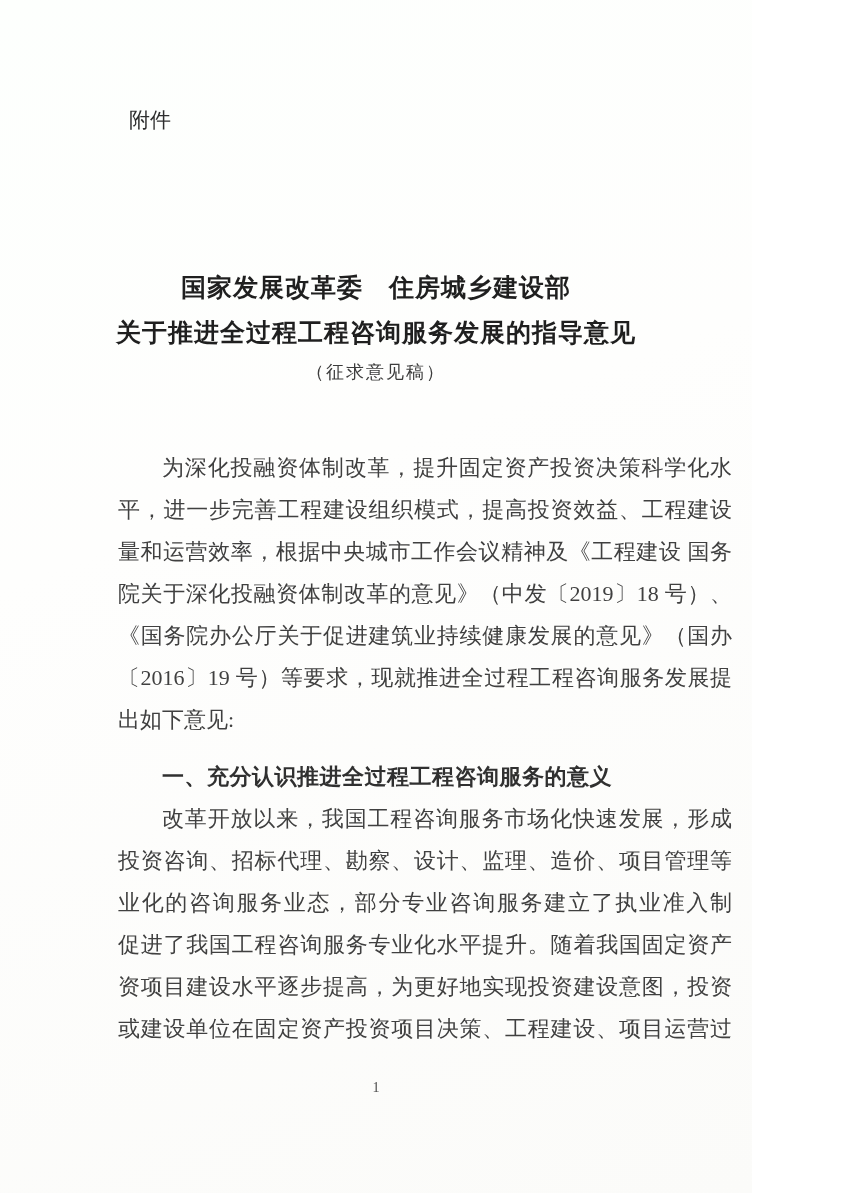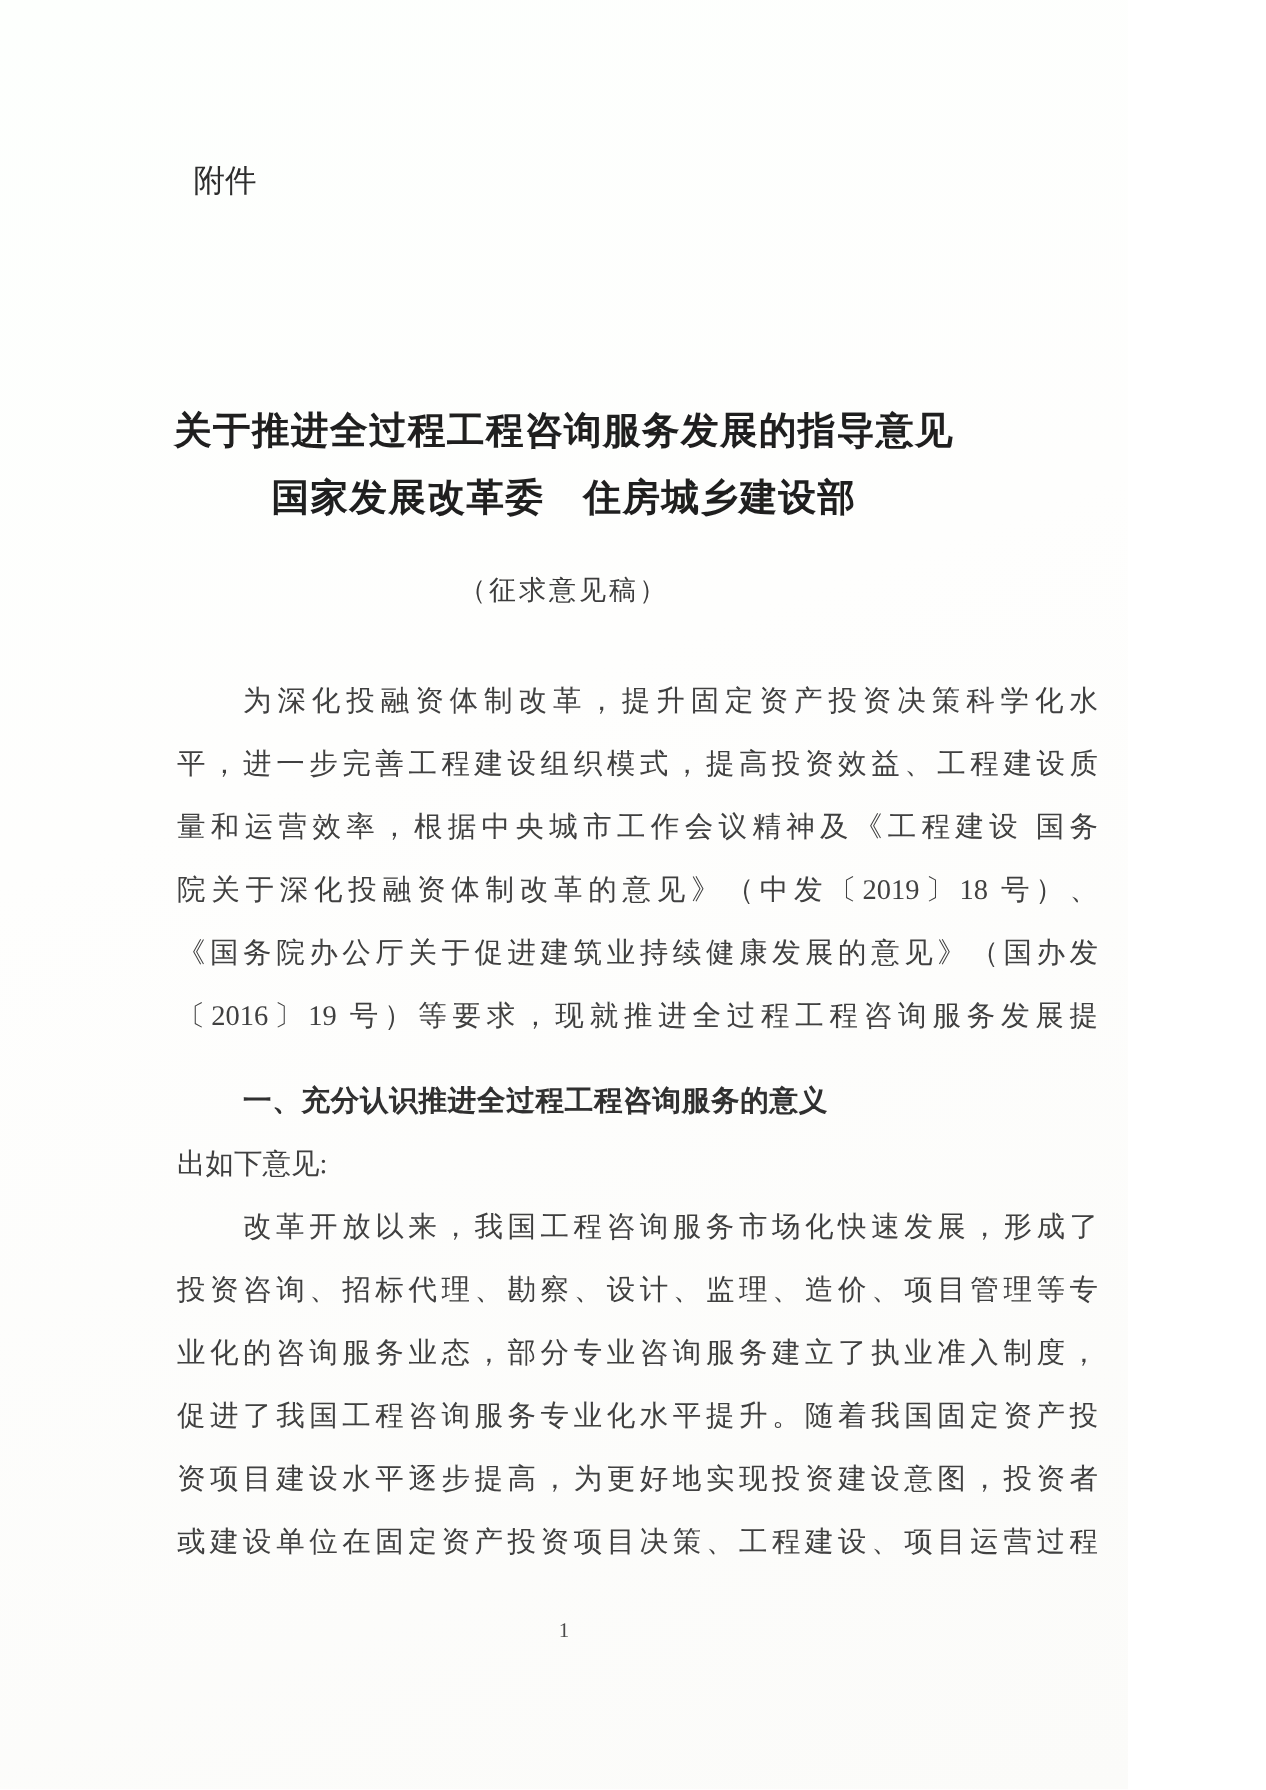--- a/index.html
+++ b/index.html
@@ -32,33 +32,33 @@
     text-align: center;
   }
   .title-line {
     font-size: 25px;
     line-height: 45px;
     font-weight: bold;
     color: #1f1f1f;
     letter-spacing: 1px;
   }
   .subtitle {
-    margin-top: 21px;
+    margin-top: 0;
     font-size: 18px;
     line-height: 34px;
     letter-spacing: 2px;
     color: #3c3c3c;
     font-weight: normal;
   }
   .body-block {
     position: absolute;
     left: 118px;
     top: 447px;
     width: 614px;
-    font-size: 19px;
+    font-size: 22px;
     color: #404040;
   }
   .line {
     height: 42px;
     line-height: 42px;
     white-space: nowrap;
     overflow: hidden;
   }
   .line.justify {
     white-space: normal;
@@ -86,34 +86,34 @@
   }
 </style>
 </head>
 <body>
 
 <div class="page">
 
   <div class="attachment">附件</div>
 
   <div class="title-block">
+    <div class="title-line">国家发展改革委　住房城乡建设部</div>
     <div class="title-line">关于推进全过程工程咨询服务发展的指导意见</div>
-    <div class="title-line">国家发展改革委　住房城乡建设部</div>
     <div class="subtitle">（征求意见稿）</div>
   </div>
 
   <div class="body-block">
     <div class="line justify indent">为深化投融资体制改革，提升固定资产投资决策科学化水</div>
     <div class="line justify">平，进一步完善工程建设组织模式，提高投资效益、工程建设质</div>
     <div class="line justify">量和运营效率，根据中央城市工作会议精神及《工程建设 国务</div>
     <div class="line justify">院关于深化投融资体制改革的意见》（中发〔2019〕18 号）、</div>
     <div class="line justify">《国务院办公厅关于促进建筑业持续健康发展的意见》（国办发</div>
     <div class="line justify">〔2016〕19 号）等要求，现就推进全过程工程咨询服务发展提</div>
+    <div class="line">出如下意见:</div>
     <div class="line heading indent">一、充分认识推进全过程工程咨询服务的意义</div>
-    <div class="line">出如下意见:</div>
     <div class="line justify indent">改革开放以来，我国工程咨询服务市场化快速发展，形成了</div>
     <div class="line justify">投资咨询、招标代理、勘察、设计、监理、造价、项目管理等专</div>
     <div class="line justify">业化的咨询服务业态，部分专业咨询服务建立了执业准入制度，</div>
     <div class="line justify">促进了我国工程咨询服务专业化水平提升。随着我国固定资产投</div>
     <div class="line justify">资项目建设水平逐步提高，为更好地实现投资建设意图，投资者</div>
     <div class="line justify">或建设单位在固定资产投资项目决策、工程建设、项目运营过程</div>
   </div>
 
   <div class="page-number">1</div>
 

